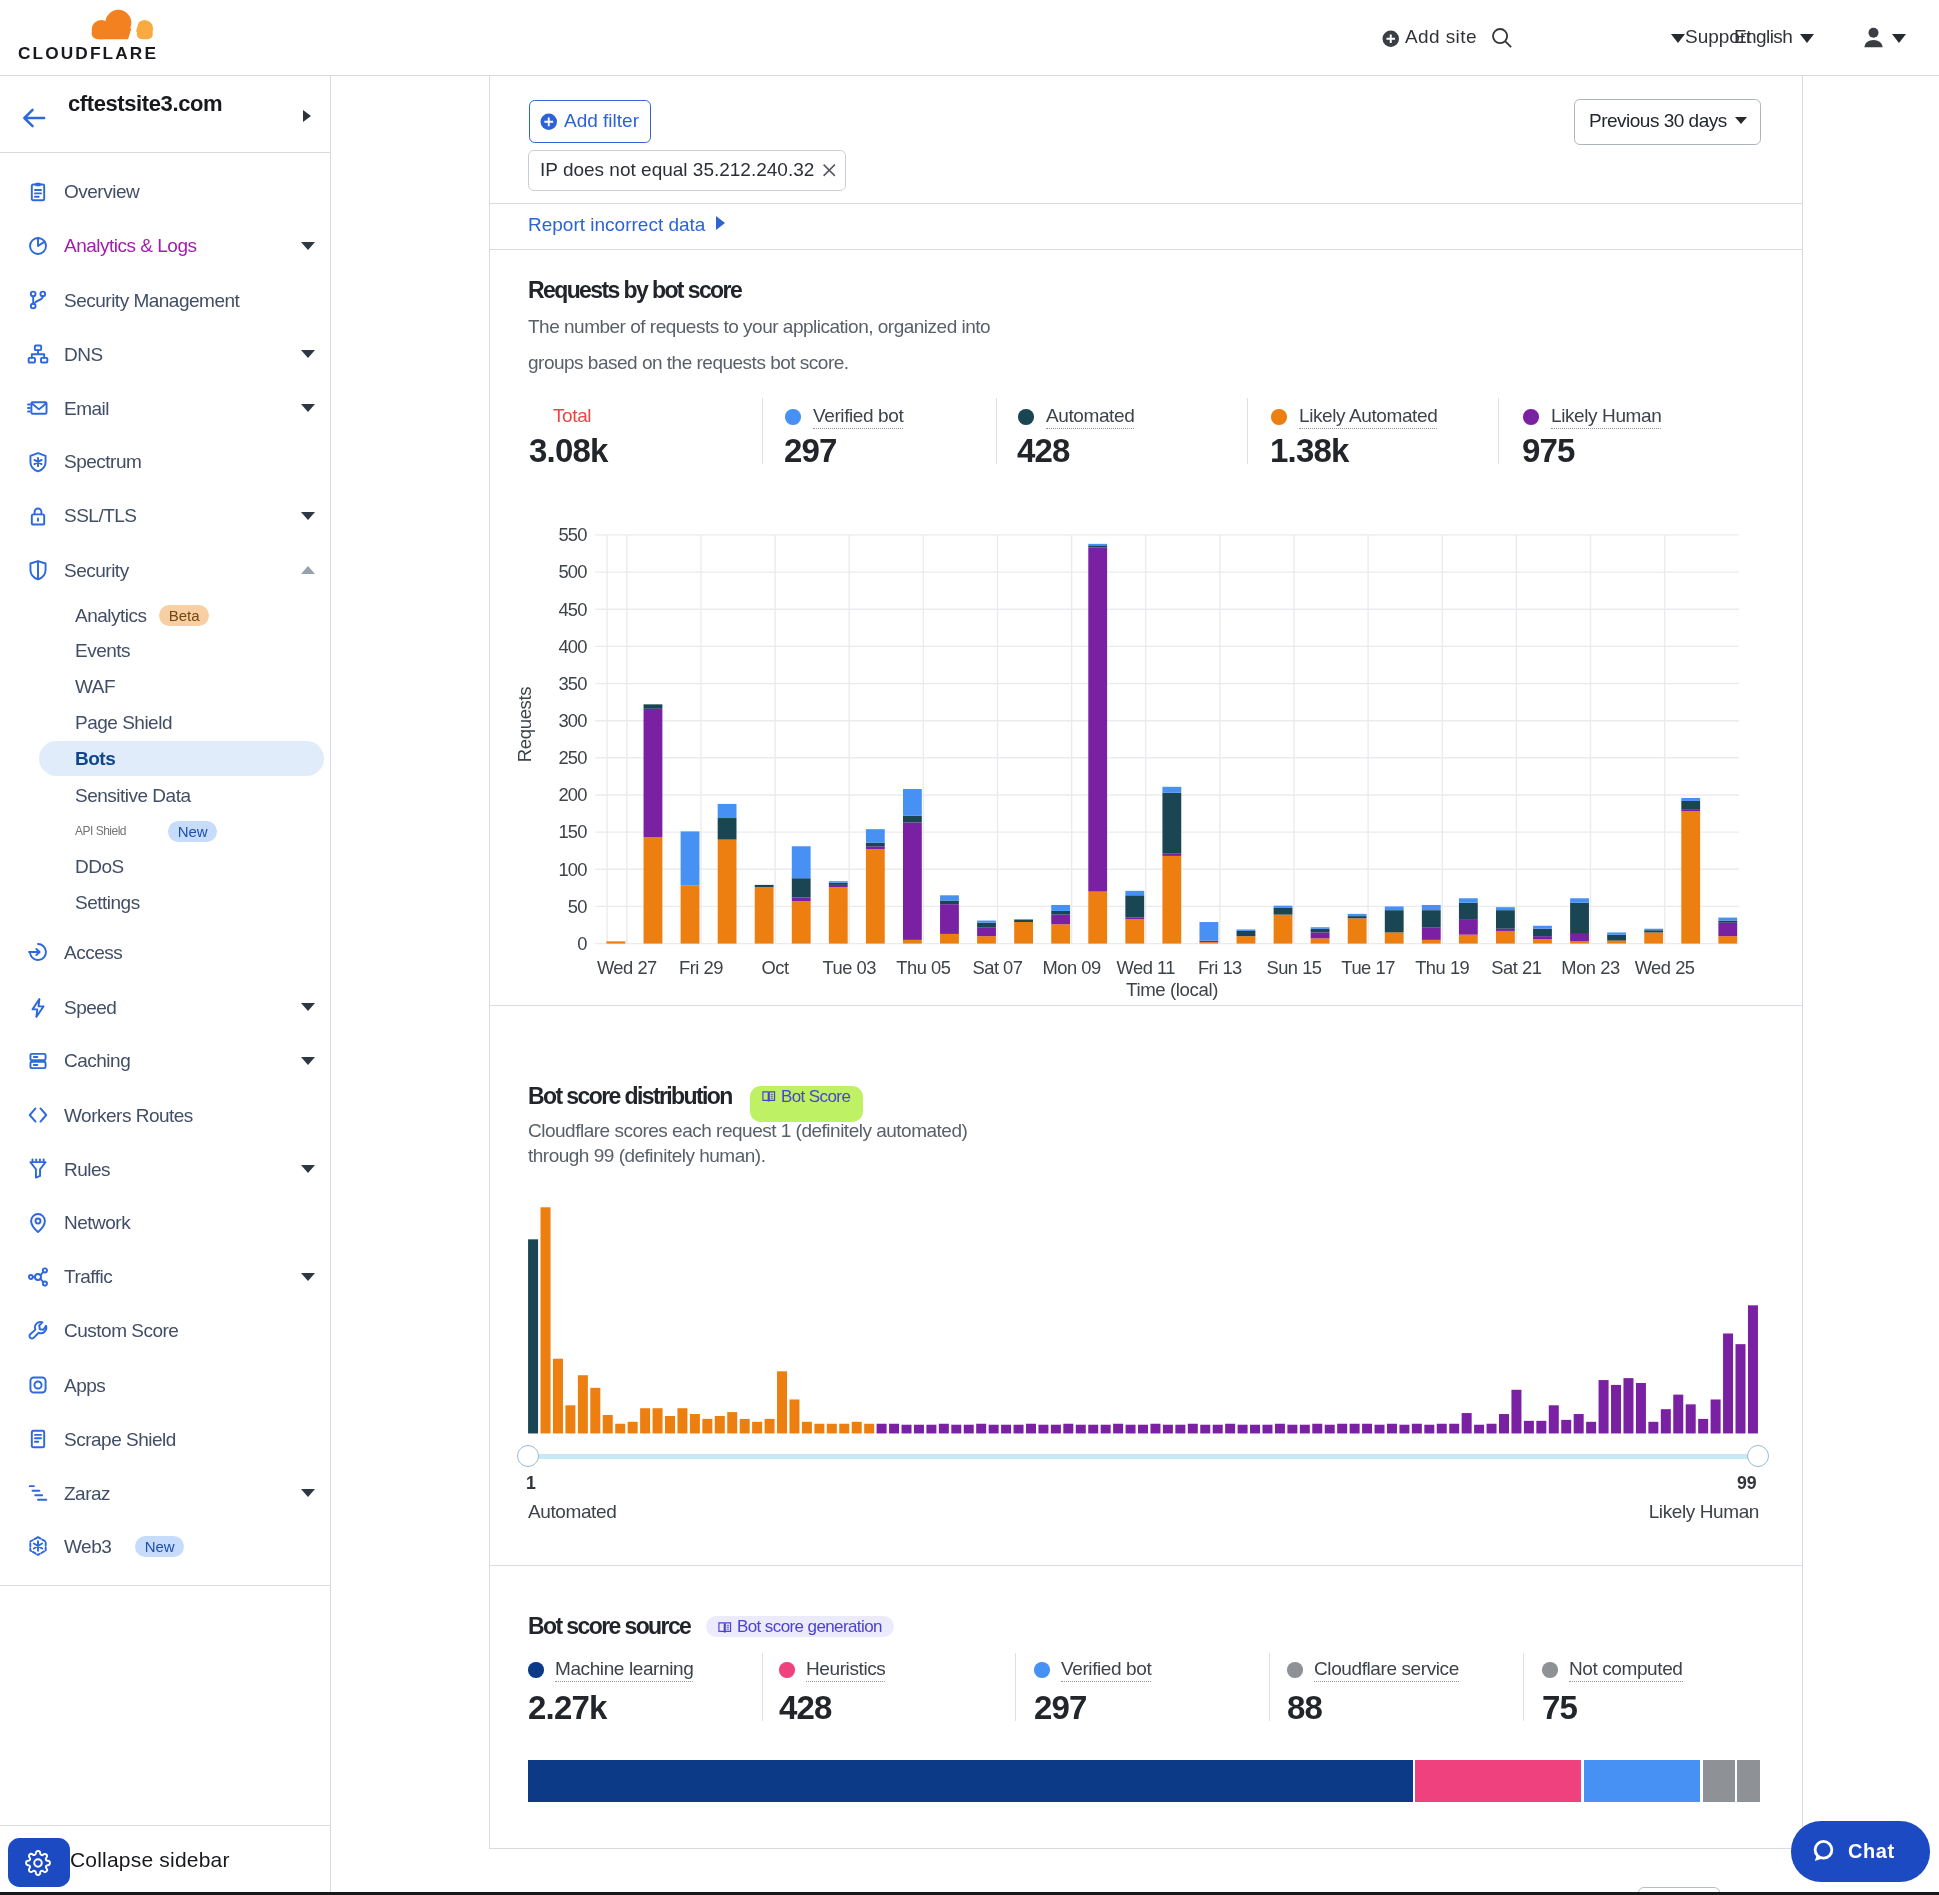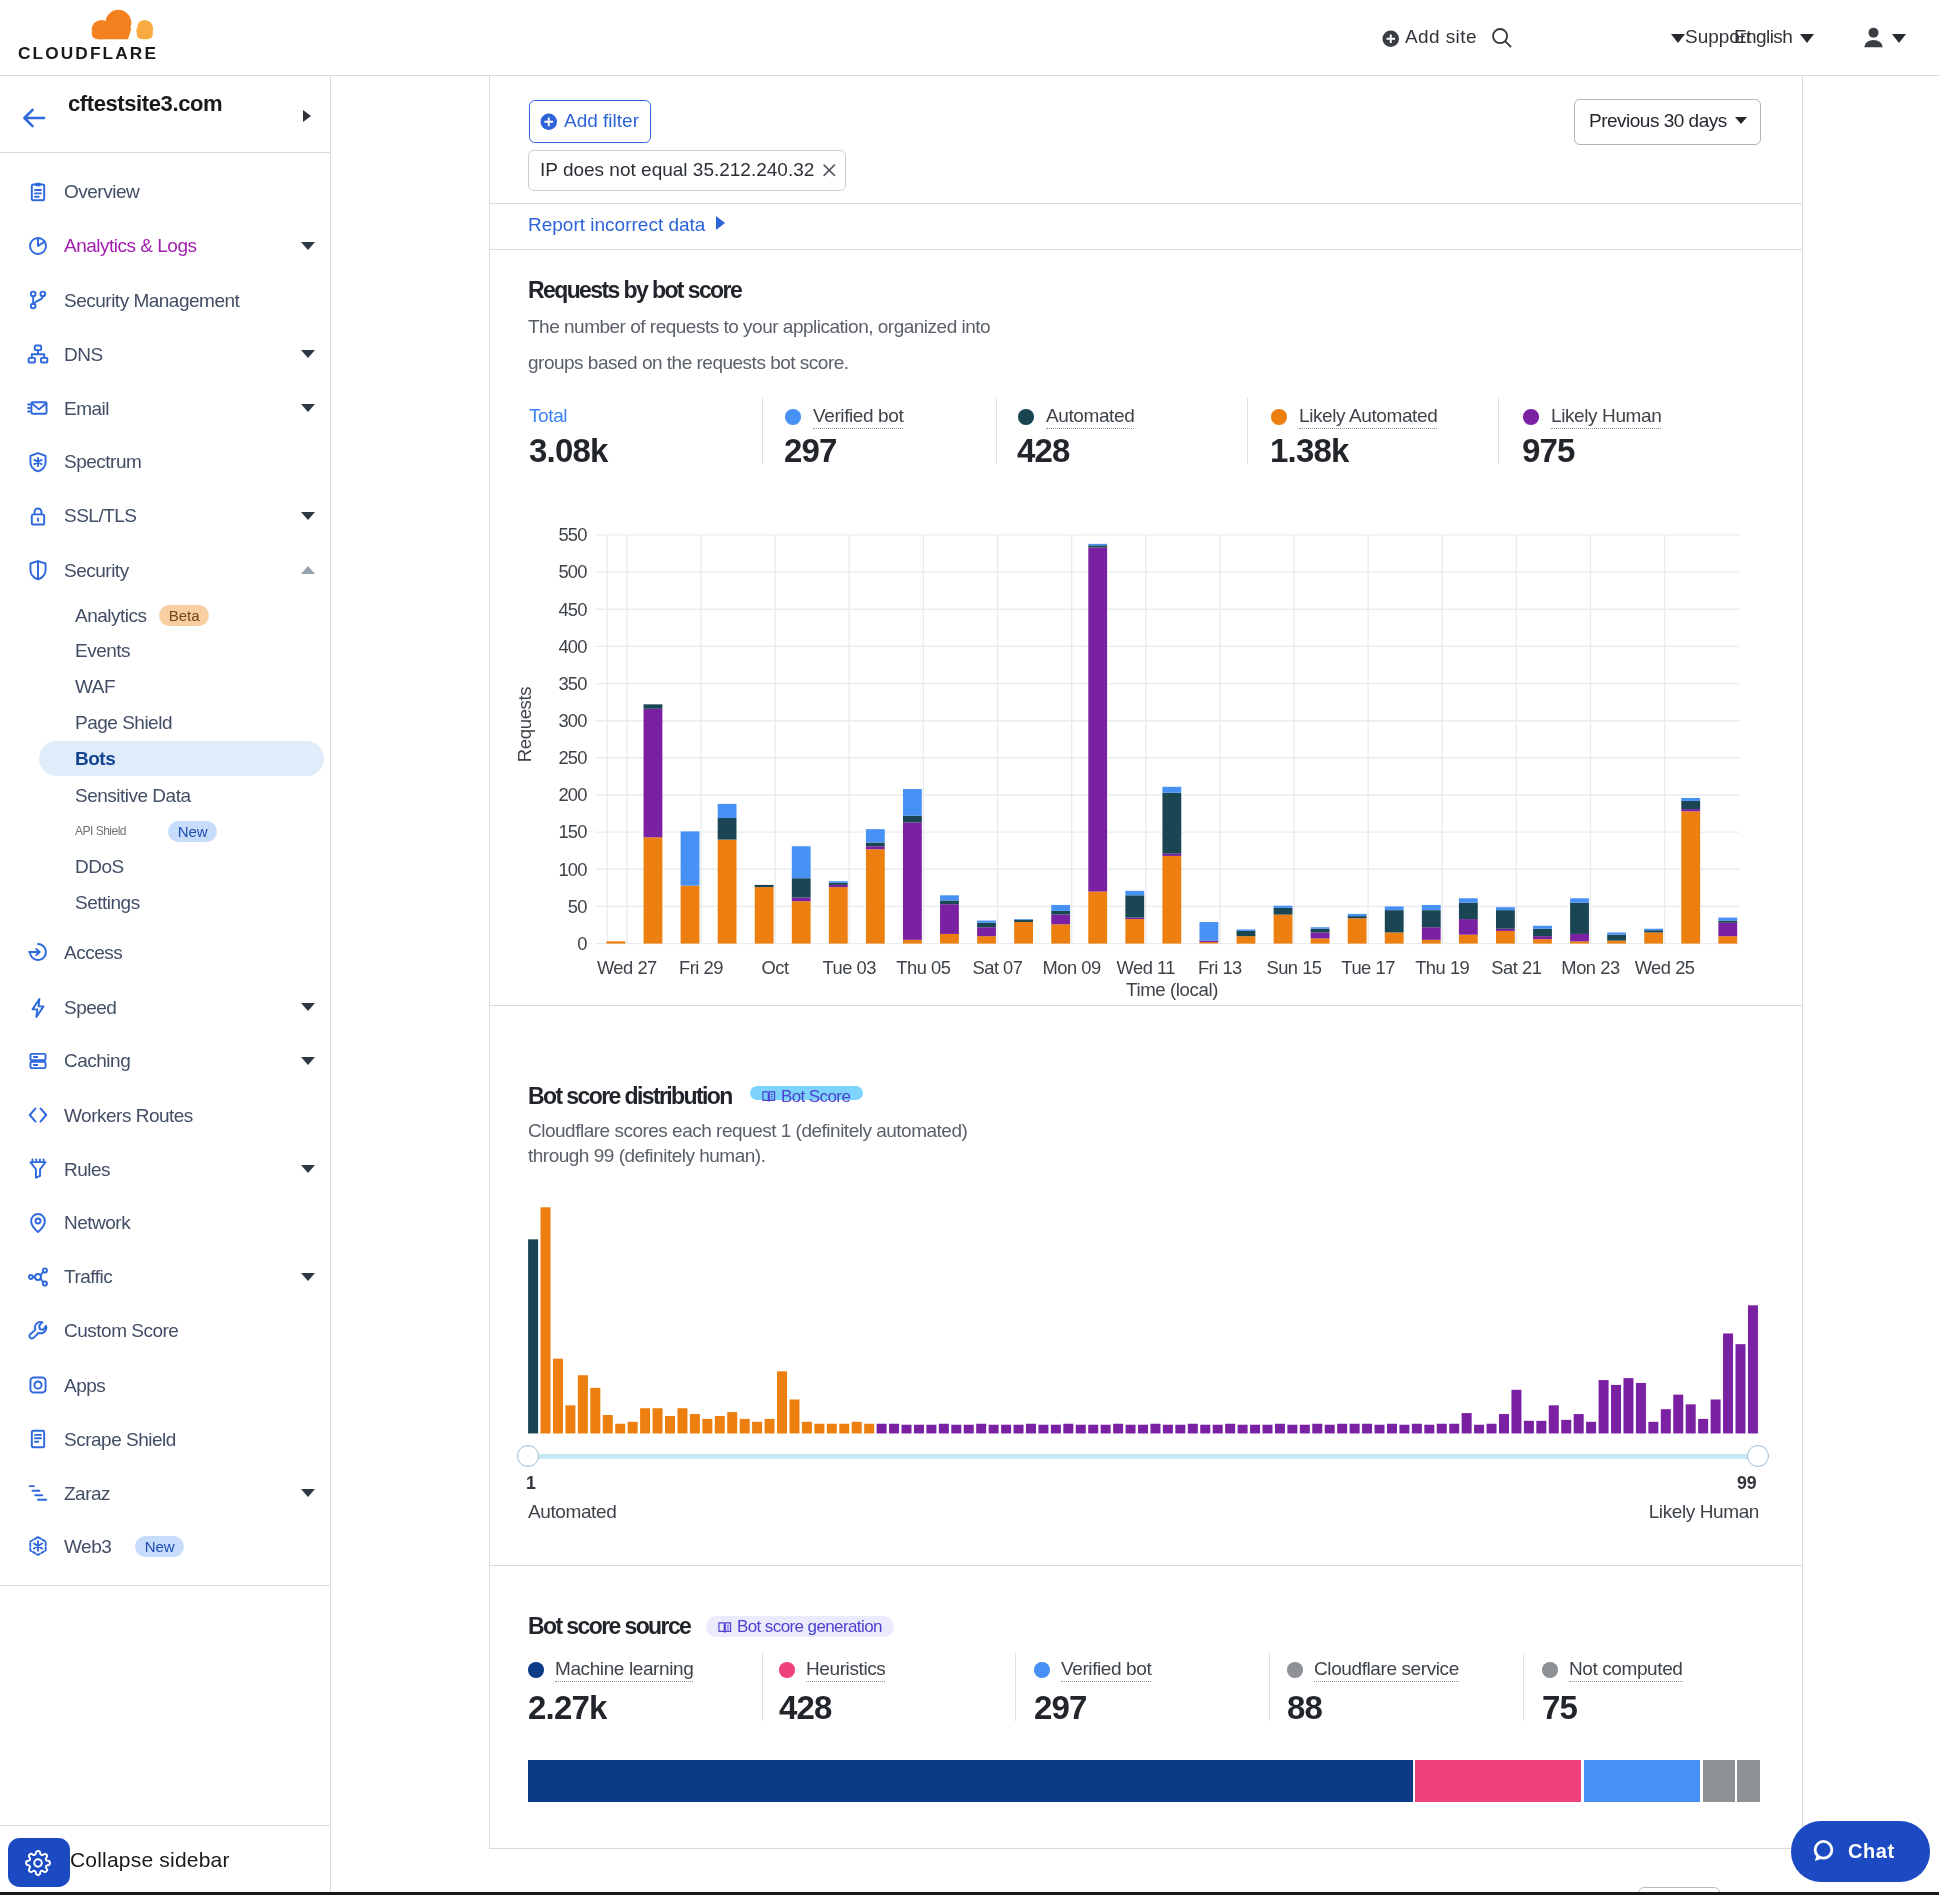--- a/index.html
+++ b/index.html
@@ -218,21 +218,21 @@
 
 <div class="abs" style="left:528px;top:214px;font-size:19px;color:#2c63d6">Report incorrect data</div>
 <div class="abs" style="left:716px;top:216px;width:0;height:0;border-top:7.3px solid transparent;border-bottom:7.3px solid transparent;border-left:9.2px solid #2c63d6"></div>
 
 <div class="abs" style="left:528px;top:277px;font-size:23px;font-weight:bold;letter-spacing:-1.6px;color:#21252b">Requests by bot score</div>
 <div class="abs" style="left:528px;top:309px;font-size:19px;letter-spacing:-0.5px;line-height:36px;color:#5a6069">The number of requests to your application, organized into<br>groups based on the requests bot score.</div>
 <div style="position:absolute;left:762px;top:398px;width:1.4px;height:66px;background:#dde1e6"></div>
 <div style="position:absolute;left:996px;top:398px;width:1.4px;height:66px;background:#dde1e6"></div>
 <div style="position:absolute;left:1247px;top:398px;width:1.4px;height:66px;background:#dde1e6"></div>
 <div style="position:absolute;left:1498px;top:398px;width:1.4px;height:66px;background:#dde1e6"></div>
-<div style="position:absolute;left:529px;top:405px;font-size:19px;letter-spacing:-0.4px;color:#3b82f6">Total</div>
+<div style="position:absolute;left:553px;top:405px;font-size:19px;letter-spacing:-0.4px;color:#ef4444">Total</div>
 <div style="position:absolute;left:529px;top:432px;font-size:33px;font-weight:bold;color:#22262b;letter-spacing:-0.8px">3.08k</div>
 <div style="position:absolute;left:785px;top:409px;width:15.5px;height:15.5px;border-radius:50%;background:#4791F4"></div>
 <div style="position:absolute;left:813px;top:405px;font-size:19px;letter-spacing:-0.4px;color:#3d4349;white-space:nowrap"><span style="border-bottom:1.6px dotted #8f969e;padding-bottom:1.9px">Verified bot</span></div>
 <div style="position:absolute;left:784px;top:432px;font-size:33px;font-weight:bold;color:#22262b;letter-spacing:-0.8px">297</div>
 <div style="position:absolute;left:1018px;top:409px;width:15.5px;height:15.5px;border-radius:50%;background:#1A4654"></div>
 <div style="position:absolute;left:1046px;top:405px;font-size:19px;letter-spacing:-0.4px;color:#3d4349;white-space:nowrap"><span style="border-bottom:1.6px dotted #8f969e;padding-bottom:1.9px">Automated</span></div>
 <div style="position:absolute;left:1017px;top:432px;font-size:33px;font-weight:bold;color:#22262b;letter-spacing:-0.8px">428</div>
 <div style="position:absolute;left:1271px;top:409px;width:15.5px;height:15.5px;border-radius:50%;background:#EC7F0F"></div>
 <div style="position:absolute;left:1299px;top:405px;font-size:19px;letter-spacing:-0.4px;color:#3d4349;white-space:nowrap"><span style="border-bottom:1.6px dotted #8f969e;padding-bottom:1.9px">Likely Automated</span></div>
 <div style="position:absolute;left:1270px;top:432px;font-size:33px;font-weight:bold;color:#22262b;letter-spacing:-0.8px">1.38k</div>
@@ -400,21 +400,21 @@
 <text x="1409.6" y="1003" text-anchor="middle" font-family="Liberation Sans" font-size="18.9" letter-spacing="-0.5" fill="#3d4349">Tue 17</text>
 <text x="1486.0" y="1003" text-anchor="middle" font-family="Liberation Sans" font-size="18.9" letter-spacing="-0.5" fill="#3d4349">Thu 19</text>
 <text x="1562.4" y="1003" text-anchor="middle" font-family="Liberation Sans" font-size="18.9" letter-spacing="-0.5" fill="#3d4349">Sat 21</text>
 <text x="1638.8" y="1003" text-anchor="middle" font-family="Liberation Sans" font-size="18.9" letter-spacing="-0.5" fill="#3d4349">Mon 23</text>
 <text x="1715.2" y="1003" text-anchor="middle" font-family="Liberation Sans" font-size="18.9" letter-spacing="-0.5" fill="#3d4349">Wed 25</text>
 <text x="547" y="746" text-anchor="middle" font-family="Liberation Sans" font-size="19.2" letter-spacing="-0.4" fill="#3d4349" transform="rotate(-90 547 746)">Requests</text>
 <text x="1207.5" y="1026" text-anchor="middle" font-family="Liberation Sans" font-size="19.2" letter-spacing="-0.4" fill="#3d4349">Time (local)</text>
 </svg>
 
 <div class="abs" style="left:528px;top:1083px;font-size:23px;font-weight:bold;letter-spacing:-1.6px;color:#21252b">Bot score distribution</div>
-<div class="abs" style="left:750px;top:1086px;height:14px;padding:0 12.6px 0 31px;border-radius:10.7px;background:#7dd3fc;color:#4b42ce;font-size:17px;letter-spacing:-0.6px;line-height:22px">Bot Score</div>
+<div class="abs" style="left:750px;top:1086px;height:36px;padding:0 12.6px 0 31px;border-radius:10.7px;background:#bef264;color:#4b42ce;font-size:17px;letter-spacing:-0.6px;line-height:22px">Bot Score</div>
 <svg class="abs" style="left:761px;top:1089px" width="15.5" height="15.5" viewBox="0 0 16 16">
       <path d="M2 3 H7 a1.5 1.5 0 0 1 1.5 1.5 V13 a1.2 1.2 0 0 0 -1.2-1.2 H2 Z M14 3 H9 a1.5 1.5 0 0 0 -1.5 1.5 V13 a1.2 1.2 0 0 1 1.2-1.2 H14 Z" fill="none" stroke="#4b42ce" stroke-width="1.2"></path>
       <path d="M10 5.5 h2.5 M10 7.5 h2.5 M10 9.5 h2.5" stroke="#4b42ce" stroke-width="0.9"></path>
     </svg>
 <div class="abs" style="left:528px;top:1118px;font-size:19px;letter-spacing:-0.5px;line-height:25px;color:#5a6069">Cloudflare scores each request 1 (definitely automated)<br>through 99 (definitely human).</div>
 <svg style="position:absolute;left:514px;top:1203px" width="1257" height="233" viewBox="530 1240 1295 240">
 <rect x="544.50" y="1277.40" width="10.3" height="200" fill="#1A4654"></rect>
 <rect x="557.32" y="1244.40" width="10.3" height="233" fill="#EC7F0F"></rect>
 <rect x="570.15" y="1400.40" width="10.3" height="77" fill="#EC7F0F"></rect>
 <rect x="582.97" y="1448.40" width="10.3" height="29" fill="#EC7F0F"></rect>

